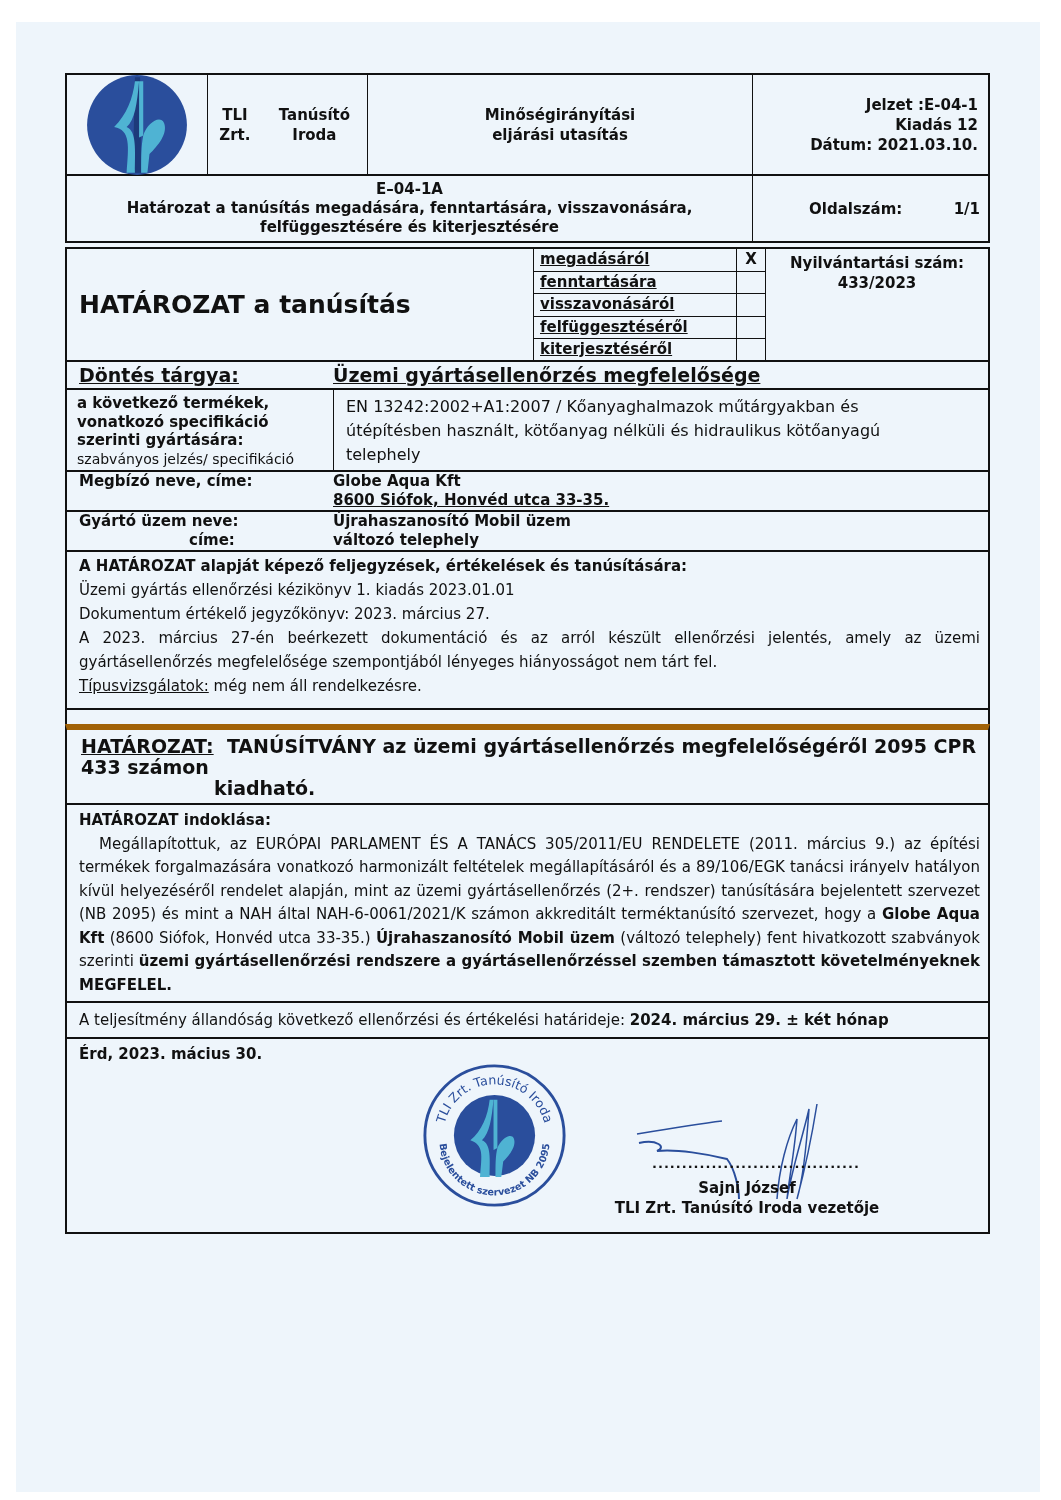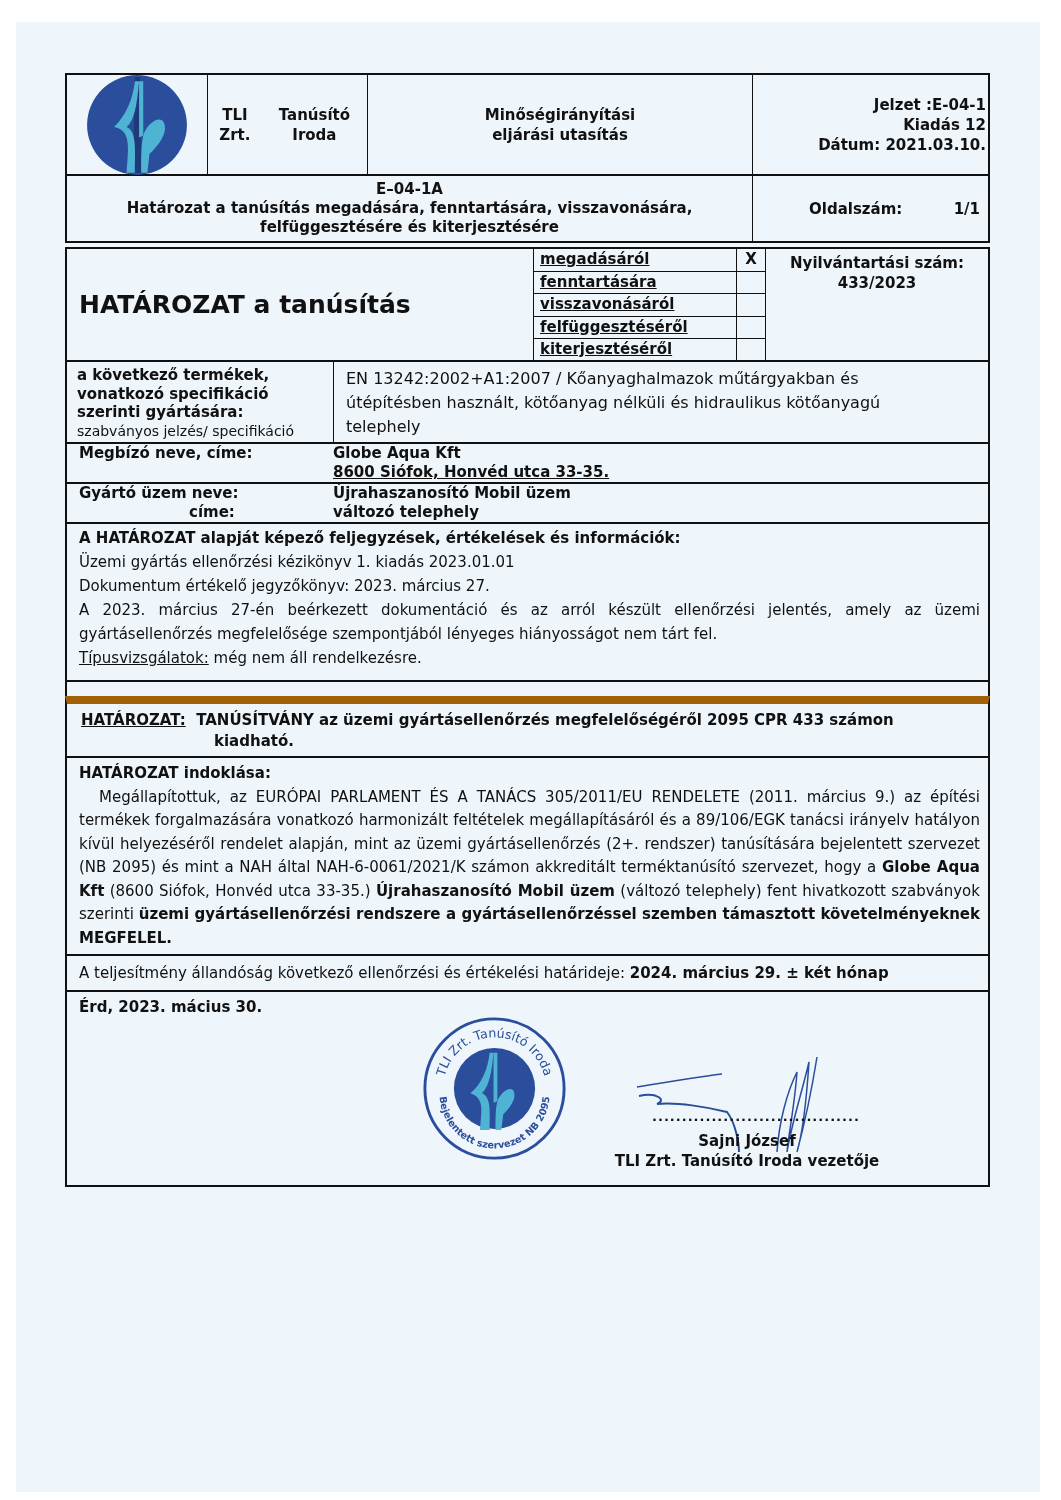--- a/index.html
+++ b/index.html
@@ -16,21 +16,21 @@
   .row.first { border-top: 2px solid #111; }
   .b { font-weight: bold; }
   .cell { box-sizing: border-box; position: absolute; top: 0; bottom: 0; }
   .vline { border-left: 1.5px solid #111; }
 
   
   .hdr { height: 103px; }
   .hdr .logo { left: 0; width: 140px; display: flex; align-items: center; justify-content: center; }
   .hdr .org { left: 140px; width: 160px; display: flex; flex-direction: row; align-items: center; justify-content: center; font-size: 15px; font-weight: bold; line-height: 20px; text-align: center; }
   .hdr .title { left: 300px; width: 385px; display: flex; flex-direction: column; align-items: center; justify-content: center; font-size: 15px; font-weight: bold; line-height: 20px; text-align: right; }
-  .hdr .meta { left: 685px; right: 0; display: flex; flex-direction: column; align-items: flex-end; justify-content: center; font-size: 15px; font-weight: bold; line-height: 20px; padding-right: 2px; }
+  .hdr .meta { left: 685px; right: 0; display: flex; flex-direction: column; align-items: flex-end; justify-content: center; font-size: 15px; font-weight: bold; line-height: 20px; padding-right: 10px; }
 
   .sub { height: 67px; }
   .sub .left { left: 0; width: 685px; display: flex; flex-direction: column; align-items: center; justify-content: center; font-size: 15px; font-weight: bold; line-height: 19px; text-align: center; }
   .sub .right { left: 685px; right: 0; display: flex; align-items: center; justify-content: space-between; padding: 0 8px 0 56px; font-size: 15px; font-weight: bold; }
 
   
   .dec { height: 115px; }
   .dec .big { left: 0; width: 466px; display: flex; align-items: center; padding-left: 12px; font-size: 25px; font-weight: bold; }
   .dec .opts { left: 466px; width: 232px; }
   .dec .opt { height: 22.6px; display: flex; border-bottom: 1.5px solid #111; box-sizing: border-box; }
@@ -52,21 +52,21 @@
   .pair .k { width: 266px; padding-left: 12px; font-size: 15px; font-weight: bold; line-height: 19px; box-sizing: border-box; }
   .pair .v { font-size: 15px; font-weight: bold; line-height: 19px; }
   .pair .k .right { display: block; padding-left: 110px; }
 
   .basis { padding: 2px 8px 10px 12px; font-size: 15px; line-height: 24px; }
   .basis p { margin: 0; }
   .basis .just { text-align: justify; }
   .u { text-decoration: underline; }
 
   .gap { height: 14px; }
-  .res { padding: 6px 8px 4px 14px; font-size: 15px; font-weight: bold; line-height: 21px; border-top: 8px solid #a16207; }
+  .res { padding: 6px 8px 4px 14px; font-size: 19px; font-weight: bold; line-height: 21px; border-top: 6px solid #a16207; }
   .res .indent { padding-left: 133px; }
 
   .just2 { padding: 4px 8px 4px 12px; font-size: 15px; line-height: 23.5px; }
   .just2 .body { text-align: justify; text-indent: 20px; }
   .deadline { padding: 6px 8px 6px 12px; font-size: 15px; line-height: 22px; }
 
   .sign { height: 195px; padding-left: 8px; }
   .sign .place { position: absolute; left: 12px; top: 6px; font-size: 15px; font-weight: bold; }
   .stamp { position: absolute; left: 355px; top: 24px; width: 145px; height: 145px; }
   .sig { position: absolute; left: 560px; top: 60px; width: 230px; height: 120px; }
@@ -143,20 +143,24 @@
         <span class="chk"></span>
       </div>
     </div>
     <div class="cell big">HATÁROZAT a tanúsítás</div>
     <div class="cell reg vline">
       <div>Nyilvántartási szám:</div>
       <div>433/2023</div>
     </div>
   </div>
 
+  <div class="row subj">
+    <span class="k">Döntés tárgya:</span>
+    <span class="v">Üzemi gyártásellenőrzés megfelelősége</span>
+  </div>
 
   <div class="row spec">
     <div class="cell k">
       <div class="b">a következő termékek,</div>
       <div class="b">vonatkozó specifikáció</div>
       <div class="b">szerinti gyártására:</div>
       <div class="small">szabványos jelzés/ specifikáció</div>
     </div>
     <div class="cell v vline">
       <div>EN 13242:2002+A1:2007 / Kőanyaghalmazok műtárgyakban és</div>
@@ -178,21 +182,21 @@
       <span>Gyártó üzem neve:</span>
       <span class="right">címe:</span>
     </div>
     <div class="v">
       <div>Újrahaszanosító Mobil üzem</div>
       <div>változó telephely</div>
     </div>
   </div>
 
   <div class="row basis">
-    <p class="b">A HATÁROZAT alapját képező feljegyzések, értékelések és információk:</p>
+    <p class="b">A HATÁROZAT alapját képező feljegyzések, értékelések és tanúsítására:</p>
     <p>Üzemi gyártás ellenőrzési kézikönyv 1. kiadás 2023.01.01</p>
     <p>Dokumentum értékelő jegyzőkönyv: 2023. március 27.</p>
     <p class="just">A 2023. március 27-én beérkezett dokumentáció és az arról készült ellenőrzési jelentés, amely az üzemi gyártásellenőrzés megfelelősége szempontjából lényeges hiányosságot nem tárt fel.</p>
     <p><span class="u">Típusvizsgálatok:</span><span> még nem áll rendelkezésre.</span></p>
   </div>
 
   <div class="gap" style="border-left:2px solid #111;border-right:2px solid #111;box-sizing:border-box;"></div>
 
   <div class="row res">
     <div><span class="u">HATÁROZAT:</span>&nbsp;&nbsp;<span>TANÚSÍTVÁNY  az üzemi gyártásellenőrzés megfelelőségéről 2095 CPR 433 számon</span></div>

